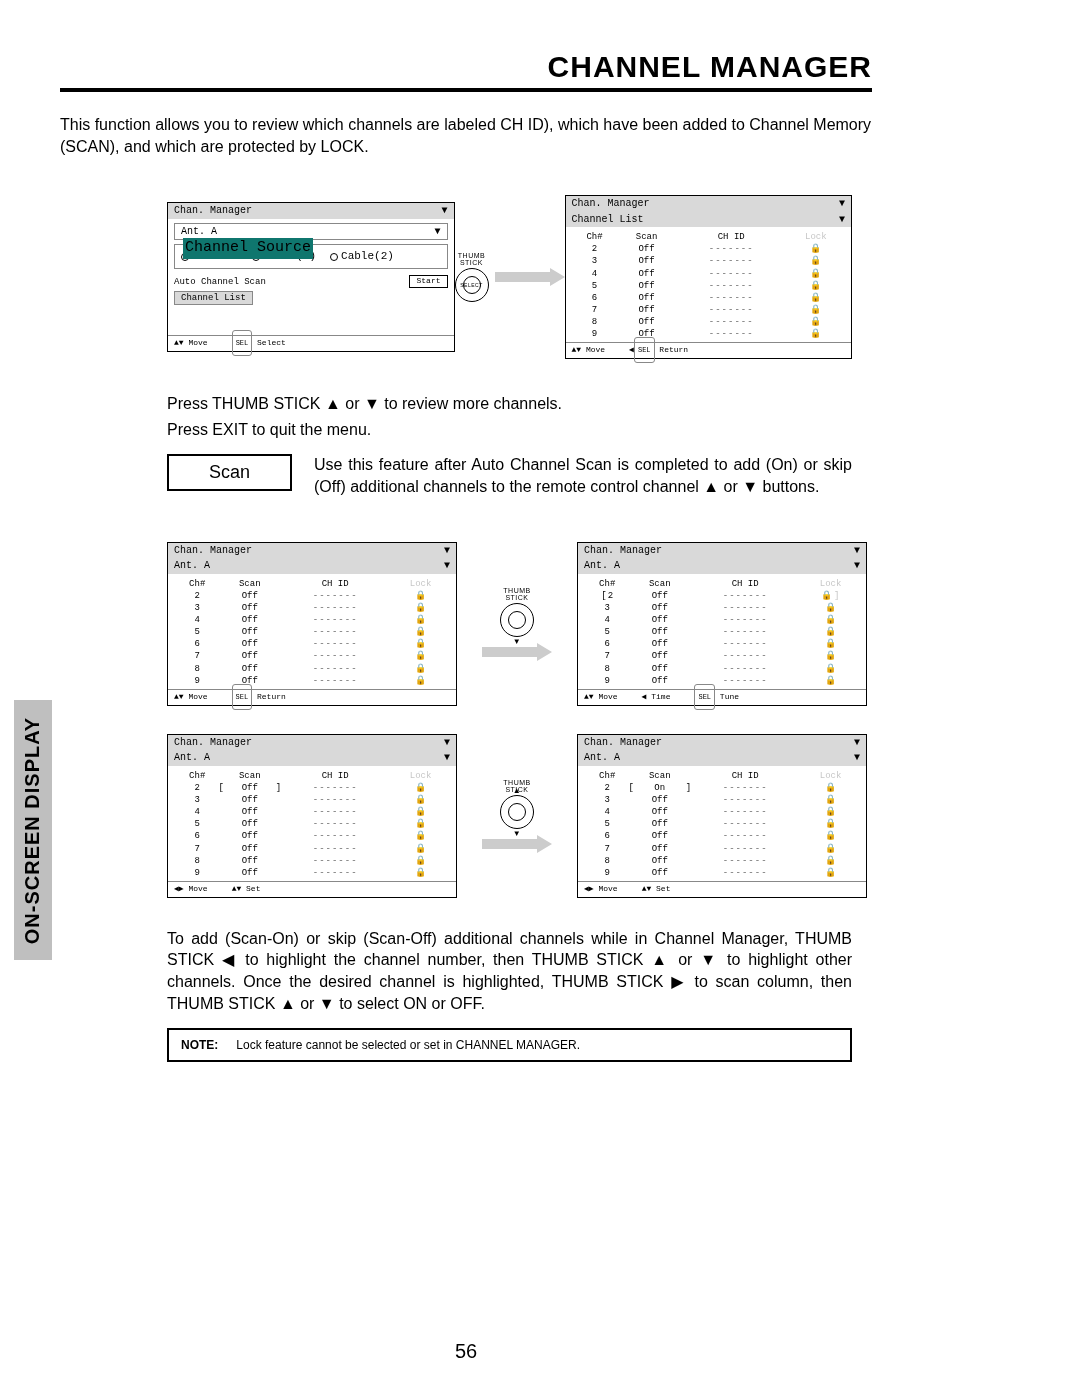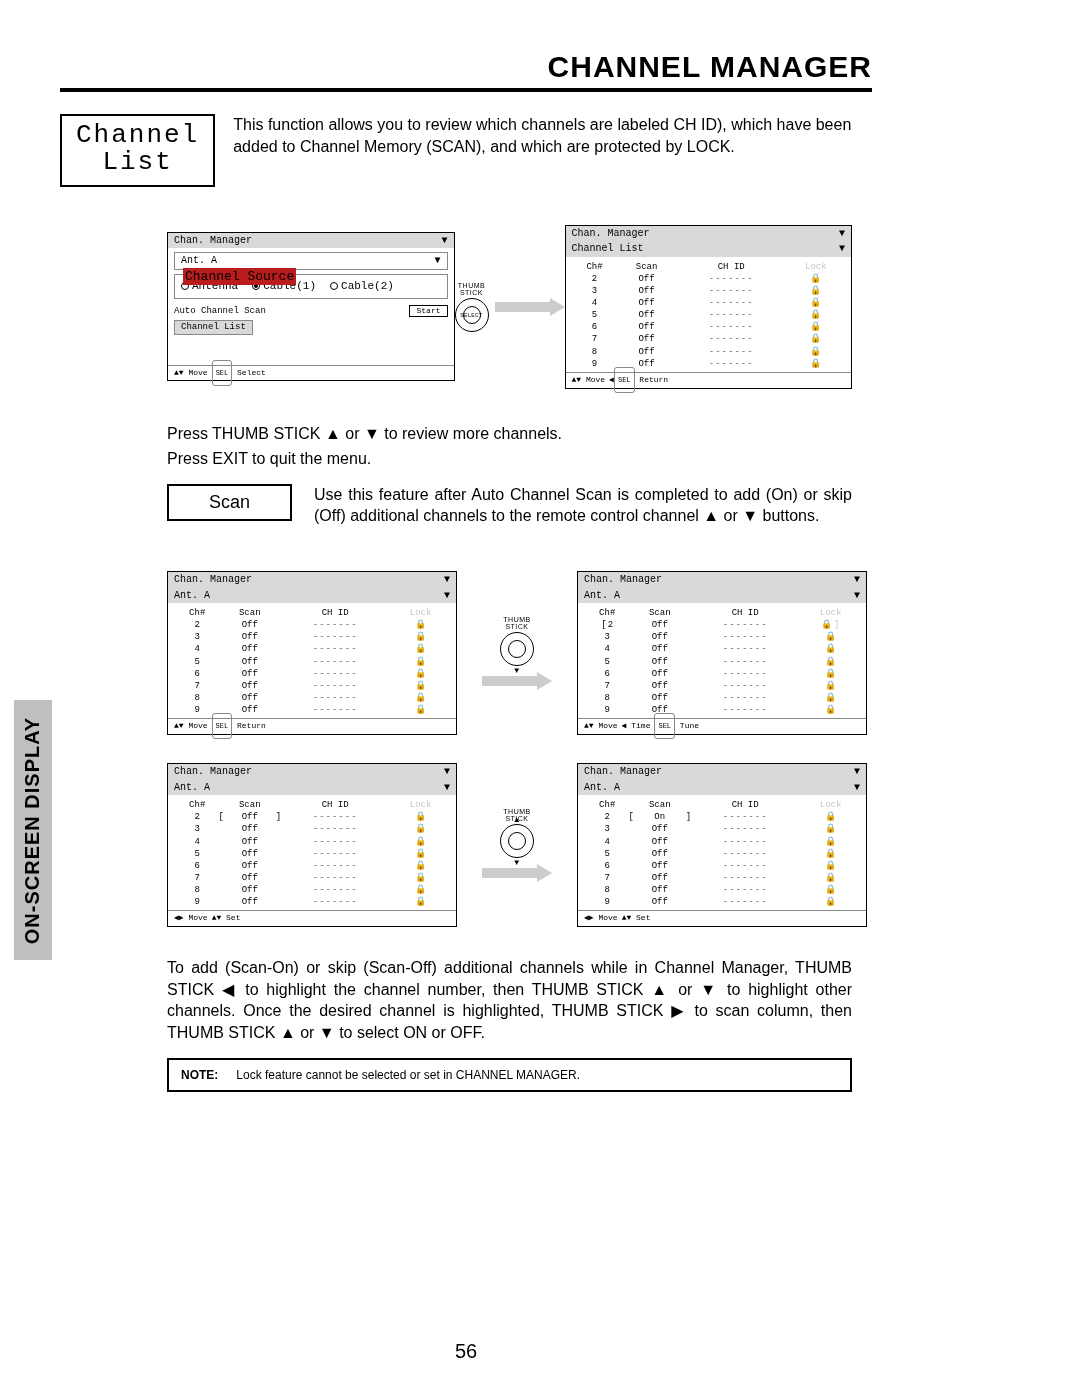--- a/index.html
+++ b/index.html
@@ -12,29 +12,29 @@
   .intro-text { font-size: 16px; line-height: 1.35; }
   .sidebar-tab { position: absolute; left: 14px; top: 700px; width: 38px; height: 260px; background: #bfbfbf; display: flex; align-items: center; justify-content: center; }
   .sidebar-tab span { transform: rotate(-90deg); white-space: nowrap; font-weight: bold; font-size: 20px; letter-spacing: 1px; }
   .section { position: relative; margin-left: 107px; margin-right: 20px; }
   .diagrams-row { display: flex; align-items: center; justify-content: space-between; margin-bottom: 34px; }
   .panel { border: 1px solid #000; width: 290px; font-family: "Courier New", monospace; font-size: 10px; line-height: 1.35; }
   .panel .band { background: #d9d9d9; padding: 1px 6px; display: flex; justify-content: space-between; align-items: center; }
   .panel .band .arrow-down { font-size: 10px; }
   .panel .inner { padding: 4px 6px 2px 6px; }
   .panel .fieldset { border: 1px solid #888; padding: 4px 6px 4px 6px; margin: 2px 0 6px 0; position: relative; }
-  .panel .fieldset .legend { position: absolute; top: -7px; left: 8px; background: #b91c1c; padding: 0 2px; font-size: 13px; }
+  .panel .fieldset .legend { position: absolute; top: -7px; left: 8px; background: #0f766e; padding: 0 2px; font-size: 15px; }
   .panel .radio-row { display: flex; gap: 14px; font-size: 11px; }
   .panel .radio { display: inline-flex; align-items: center; gap: 3px; }
   .panel .rcircle { width: 8px; height: 8px; border: 1px solid #000; border-radius: 50%; display: inline-flex; align-items: center; justify-content: center; }
   .panel .rcircle.filled::after { content: ""; width: 4px; height: 4px; background: #000; border-radius: 50%; }
   .panel .line-row { display: flex; justify-content: space-between; align-items: center; font-size: 9px; margin: 3px 0; }
   .panel .btn-mini { border: 1px solid #000; padding: 0 6px; font-size: 8px; }
   .panel .list-cell { border: 1px solid #888; padding: 0 6px; display: inline-block; font-size: 9px; }
-  .panel .footer { border-top: 1px solid #888; padding: 2px 6px; font-size: 8px; display: flex; gap: 4px; }
+  .panel .footer { border-top: 1px solid #888; padding: 2px 6px; font-size: 8px; display: flex; gap: 24px; }
   .panel .footer .k { border: 1px solid #888; border-radius: 3px; padding: 8px 3px; font-size: 7px; }
   .panel table { width: 100%; border-collapse: collapse; font-size: 9px; }
   .panel th, .panel td { text-align: center; padding: 0 2px; }
   .panel th { font-weight: normal; }
   .panel th.lock, .panel td.lock { color: #c7c7c7; }
   .panel td.chid { letter-spacing: 1px; color: #666; }
   .panel td.lockicon { color: #c7c7c7; }
   .panel tr.sel td:first-child::before { content: "["; margin-right: 1px; }
   .panel tr.sel td:last-child::after { content: "]"; margin-left: 1px; }
   .panel tr.selScan td.scan { position: relative; }
@@ -60,24 +60,20 @@
   .mid-col { display: flex; flex-direction: column; align-items: center; gap: 6px; }
 </style>
 </head>
 <body>
 
 <div class="page">
   <div class="header-title">CHANNEL MANAGER</div>
   <div class="title-rule"></div>
 
   <div class="row-intro">
-    <div class="box-title">
-      <div>Channel</div>
-      <div>List</div>
-    </div>
     <div class="intro-text">This function allows you to review which channels are labeled CH ID), which have been added to Channel Memory (SCAN), and which are protected by LOCK.</div>
   </div>
 
   <div class="sidebar-tab">
     <span>ON-SCREEN DISPLAY</span>
   </div>
 
   <div class="section">
 
     <div class="diagrams-row">

